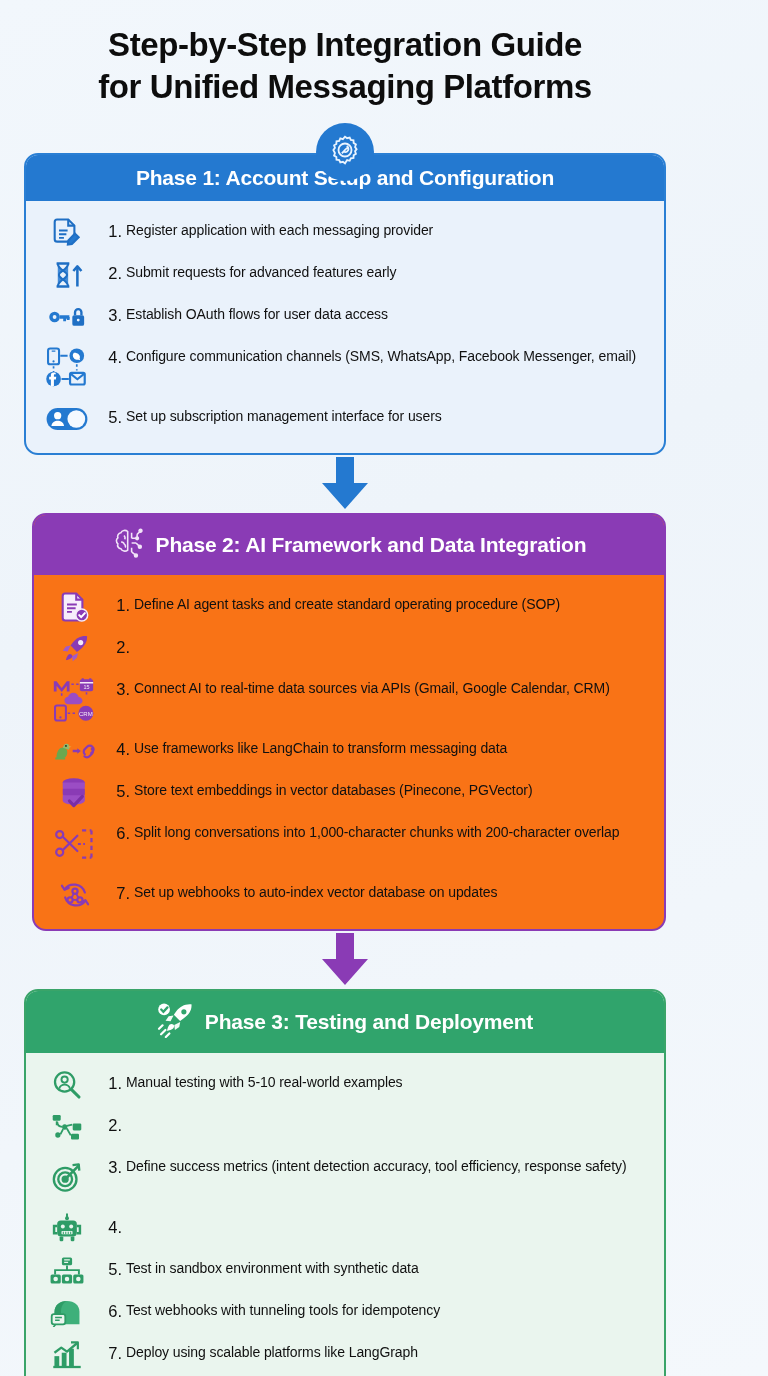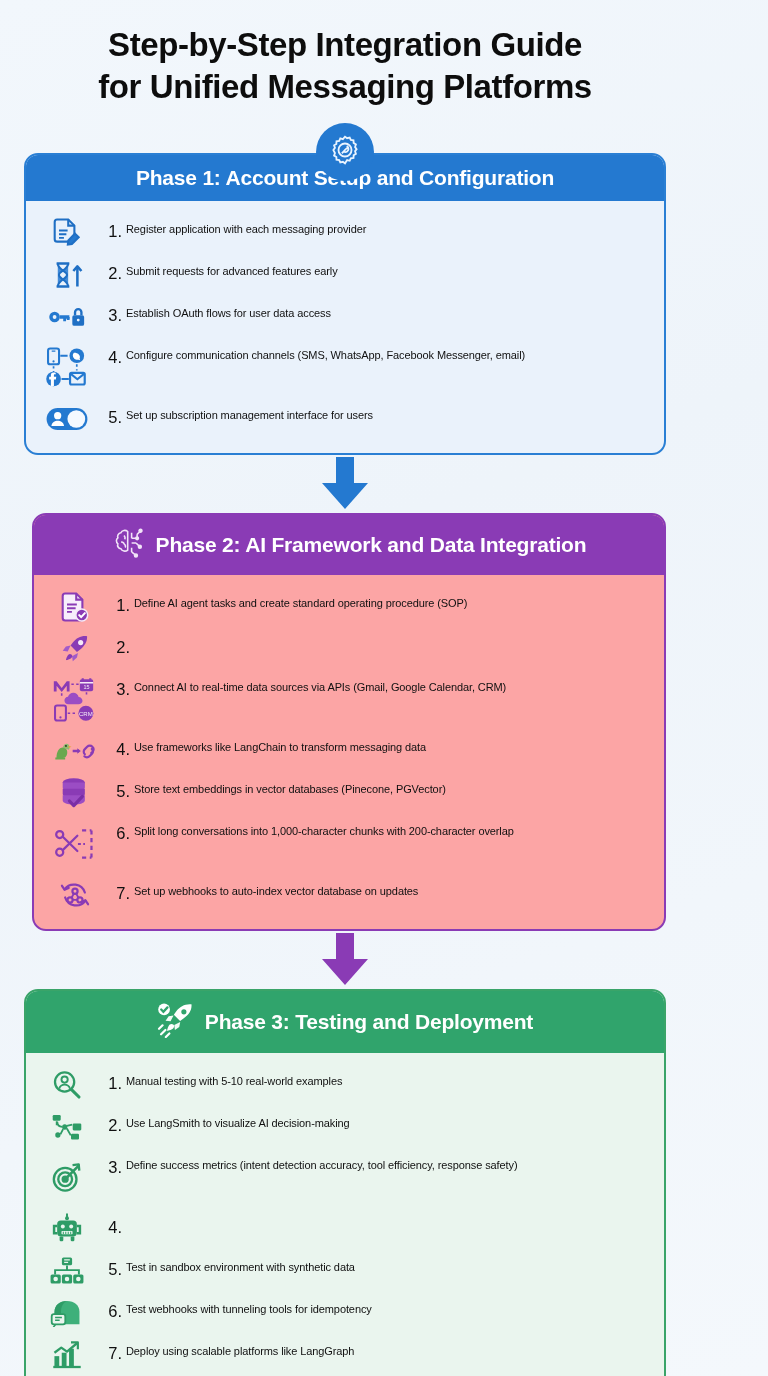--- a/index.html
+++ b/index.html
@@ -75,32 +75,32 @@
   .row-icon svg { display: block; }
   .row-num {
     flex: 0 0 auto;
     font-size: 16.5px;
     color: #101010;
     padding-top: 9px;
     min-width: 20px;
     text-align: right;
   }
   .row-text {
-    font-size: 11px;
+    font-size: 14px;
     color: #101010;
     line-height: 1.28;
     padding-top: 9px;
     letter-spacing: -0.1px;
   }
   .row.tall .row-icon { height: 58px; }
 
   
   .phase-1 { background: #eaf2fb; border-color: #2a7fd4; }
   .phase-1 .phase-header { background: #2479d0; }
-  .phase-2 { background: #fca5a5; border-color: #8a3bb5; margin-left: 32px; }
+  .phase-2 { background: #f97316; border-color: #8a3bb5; margin-left: 32px; }
   .phase-2 .phase-header { background: #8a3bb5; }
   .phase-3 { background: #eaf5ee; border-color: #3aa469; }
   .phase-3 .phase-header { background: #30a46c; align-items: center; }
 
   
   .gear-badge {
     position: absolute;
     left: 50%;
     transform: translateX(-50%);
     width: 58px; height: 58px;
@@ -400,21 +400,20 @@
           <svg width="32" height="28" viewBox="0 0 28 24" fill="none">
             <rect x="1.5" y="1.5" width="7" height="5" rx="1" fill="#2e9c66"></rect>
             <rect x="19" y="9" width="7.5" height="6" rx="1" fill="#2e9c66"></rect>
             <rect x="17.5" y="18" width="7" height="5" rx="1" fill="#2e9c66"></rect>
             <circle cx="12" cy="12" r="2.3" fill="#2e9c66"></circle>
             <circle cx="6" cy="19" r="2.3" fill="#2e9c66"></circle>
             <path d="M5 7v3.5M5.5 7.5c0 4 2.5 4.4 4.3 4.4M13.8 11l4.8-1M13.9 13.3l3.4 6M8.2 18.4l2.4-4.6" stroke="#2e9c66" stroke-width="1.6" fill="none"></path>
           </svg>
         </div>
         <div class="row-num">2.</div>
-        <div class="row-text">Use LangSmith to visualize AI decision-making</div>
       </div>
 
       <div class="row tall">
         <div class="row-icon">
           <svg width="32" height="32" viewBox="0 0 26 26" fill="none" stroke="#2e9c66" stroke-width="1.9">
             <circle cx="11.5" cy="14" r="9.2"></circle>
             <circle cx="11.5" cy="14" r="5.6"></circle>
             <circle cx="11.5" cy="14" r="2" fill="#2e9c66"></circle>
             <path d="M11.5 14l11-11" stroke-width="2.1" stroke-linecap="round"></path>
             <path d="M17.5 2.5l5-.5.5 5" stroke-width="1.9" fill="none" stroke-linejoin="round"></path>

